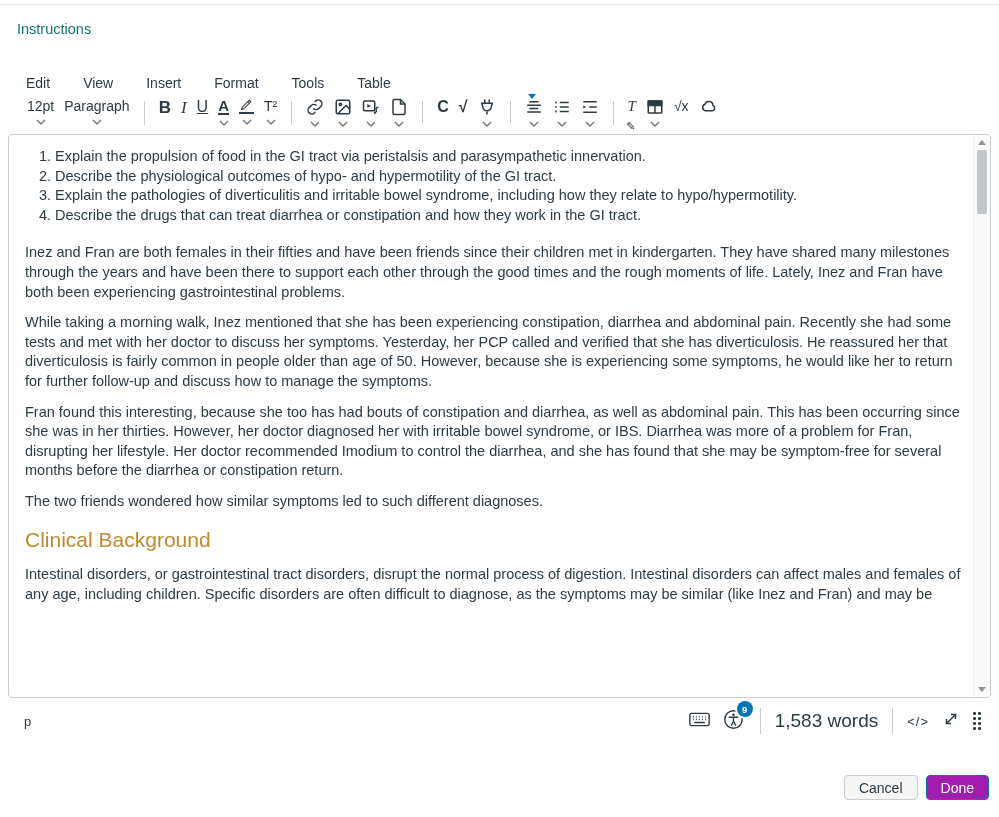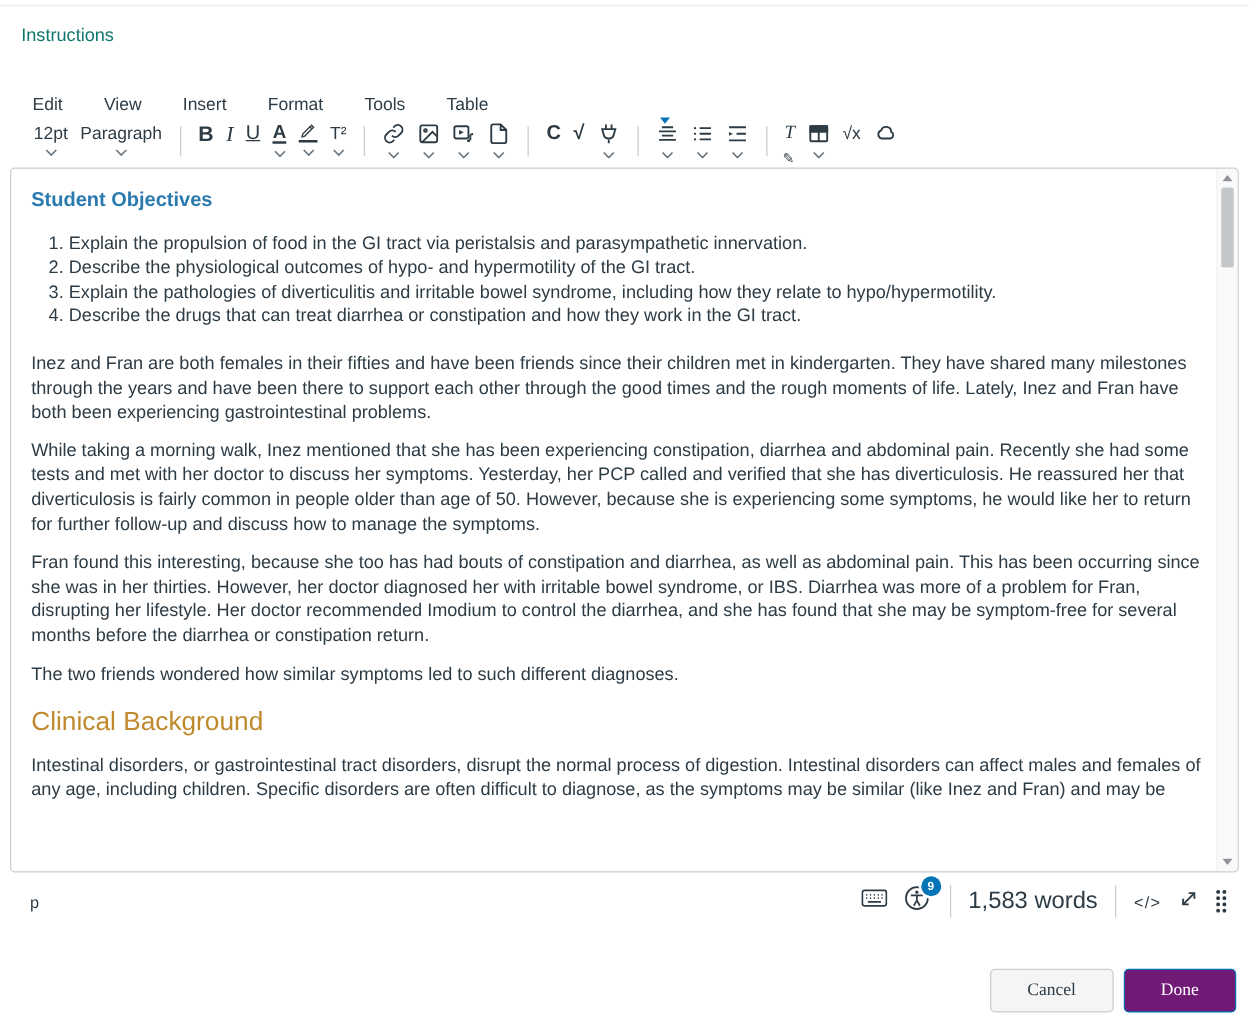--- a/index.html
+++ b/index.html
@@ -84,24 +84,24 @@
     background:#0374B5; color:#fff; font-size:9.5px; font-weight:bold;
     border-radius:8px; display:flex; align-items:center; justify-content:center;
     box-shadow:0 0 0 2px #ffffff;
   }
   .sb-sep { width:1px; height:26px; background:#C7CDD1; margin:0 4px; }
   .sb-words { font-size:19px; color:#2D3B45; }
   .sb-html { font-size:13px; letter-spacing:1px; cursor:pointer; color:#2D3B45; }
 
   
   .footer-actions { position:absolute; right:10px; top:775px; display:flex; gap:8px; }
-  .btn { height:35px; padding:0 29px; font-size:14px; border-radius:4px; cursor:pointer;
-    display:flex; align-items:center; font-family:Liberation Serif, serif; }
+  .btn { height:25px; padding:0 14px; font-size:14px; border-radius:4px; cursor:pointer;
+    display:flex; align-items:center; font-family:Liberation Sans, sans-serif; }
   .btn-cancel { background:#F5F5F5; border:1px solid #C7CDD1; color:#2D3B45; }
-  .btn-done { background:#701a75; border:1px solid #0374B5; color:#ffffff; }
+  .btn-done { background:#a21caf; border:1px solid #0374B5; color:#ffffff; }
 
   .dots-grid { display:grid; grid-template-columns:repeat(2, 3px); grid-auto-rows:3px; gap:2px; cursor:grab; }
   .dots-grid i { width:2.5px; height:2.5px; background:#2D3B45; border-radius:50%; }
 </style>
 </head>
 <body>
 
 <div class="top-divider"></div>
 <div class="instructions-label">Instructions</div>
 
@@ -340,21 +340,20 @@
       <span class="tb-icon">
           <svg width="19" height="18" viewBox="0 0 24 24" fill="none" stroke="#2D3B45" stroke-width="2">
             <path d="M18 10a5.5 5.5 0 0 0-10.7-1.6A4.5 4.5 0 0 0 7.5 17h10a3.8 3.8 0 0 0 .5-7z"></path>
           </svg>
         </span>
     </div>
   </div>
 
   <div class="editor-frame">
     <div class="editor-content">
-      <h3>Student Objectives</h3>
       <ol>
         <li>Explain the propulsion of food in the GI tract via peristalsis and parasympathetic innervation.</li>
         <li>Describe the physiological outcomes of hypo- and hypermotility of the GI tract.</li>
         <li>Explain the pathologies of diverticulitis and irritable bowel syndrome, including how they relate to hypo/hypermotility.</li>
         <li>Describe the drugs that can treat diarrhea or constipation and how they work in the GI tract.</li>
       </ol>
 
       <p>Inez and Fran are both females in their fifties and have been friends since their children met in kindergarten. They have shared many milestones through the years and have been there to support each other through the good times and the rough moments of life. Lately, Inez and Fran have both been experiencing gastrointestinal problems.</p>
       <p>While taking a morning walk, Inez mentioned that she has been experiencing constipation, diarrhea and abdominal pain. Recently she had some tests and met with her doctor to discuss her symptoms. Yesterday, her PCP called and verified that she has diverticulosis. He reassured her that diverticulosis is fairly common in people older than age of 50. However, because she is experiencing some symptoms, he would like her to return for further follow-up and discuss how to manage the symptoms.</p>
       <p>Fran found this interesting, because she too has had bouts of constipation and diarrhea, as well as abdominal pain. This has been occurring since she was in her thirties. However, her doctor diagnosed her with irritable bowel syndrome, or IBS. Diarrhea was more of a problem for Fran, disrupting her lifestyle. Her doctor recommended Imodium to control the diarrhea, and she has found that she may be symptom-free for several months before the diarrhea or constipation return.</p>

